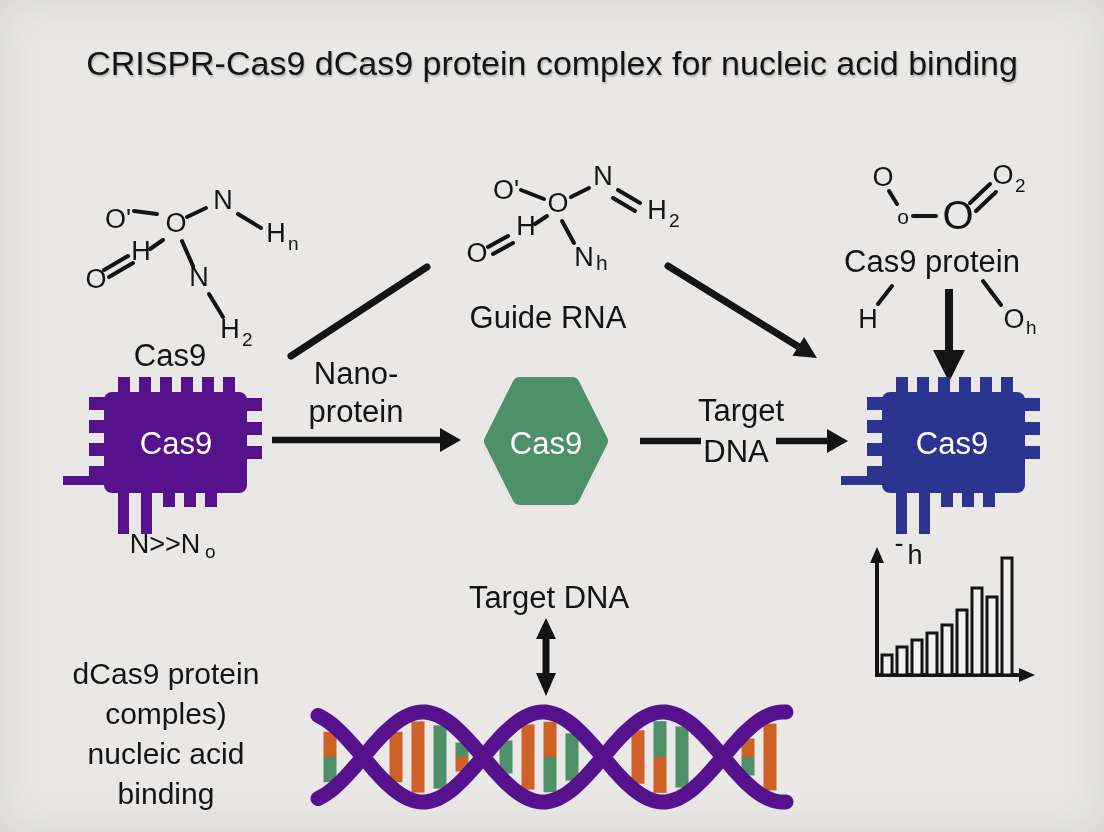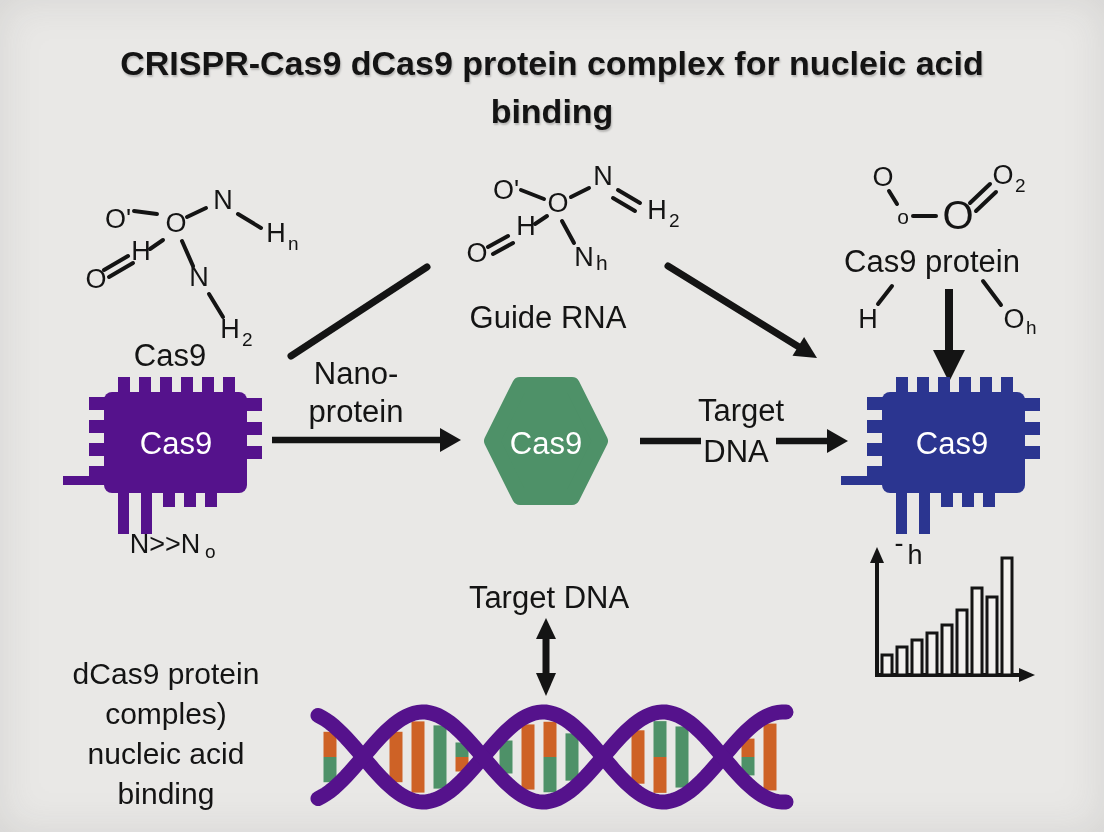--- a/index.html
+++ b/index.html
@@ -7,21 +7,21 @@
     position:relative;
     width:1104px;height:832px;
     background:var(--background,#e9e8e6);
     overflow:hidden;
     font-family:"Liberation Sans",sans-serif;
     box-shadow:inset 0 0 40px rgba(120,120,120,0.18);
   }
   .title{
     position:absolute;top:40px;left:50%;transform:translateX(-50%);
     width:960px;text-align:center;
-    font-size:34px;font-weight:bold;line-height:1.4;
+    font-size:34px;font-weight:normal;line-height:1.4;
     color:var(--ink,#141414);
     text-shadow:1px 2px 2px rgba(0,0,0,0.22);
   }
   svg{position:absolute;left:0;top:0;}
   text{font-family:"Liberation Sans",sans-serif;fill:var(--ink,#141414);}
   .atom{font-size:27px;}
   .atom-big{font-size:40px;}
   .atom-small{font-size:21px;}
   .sub{font-size:19px;}
   .lbl{font-size:31px;}

